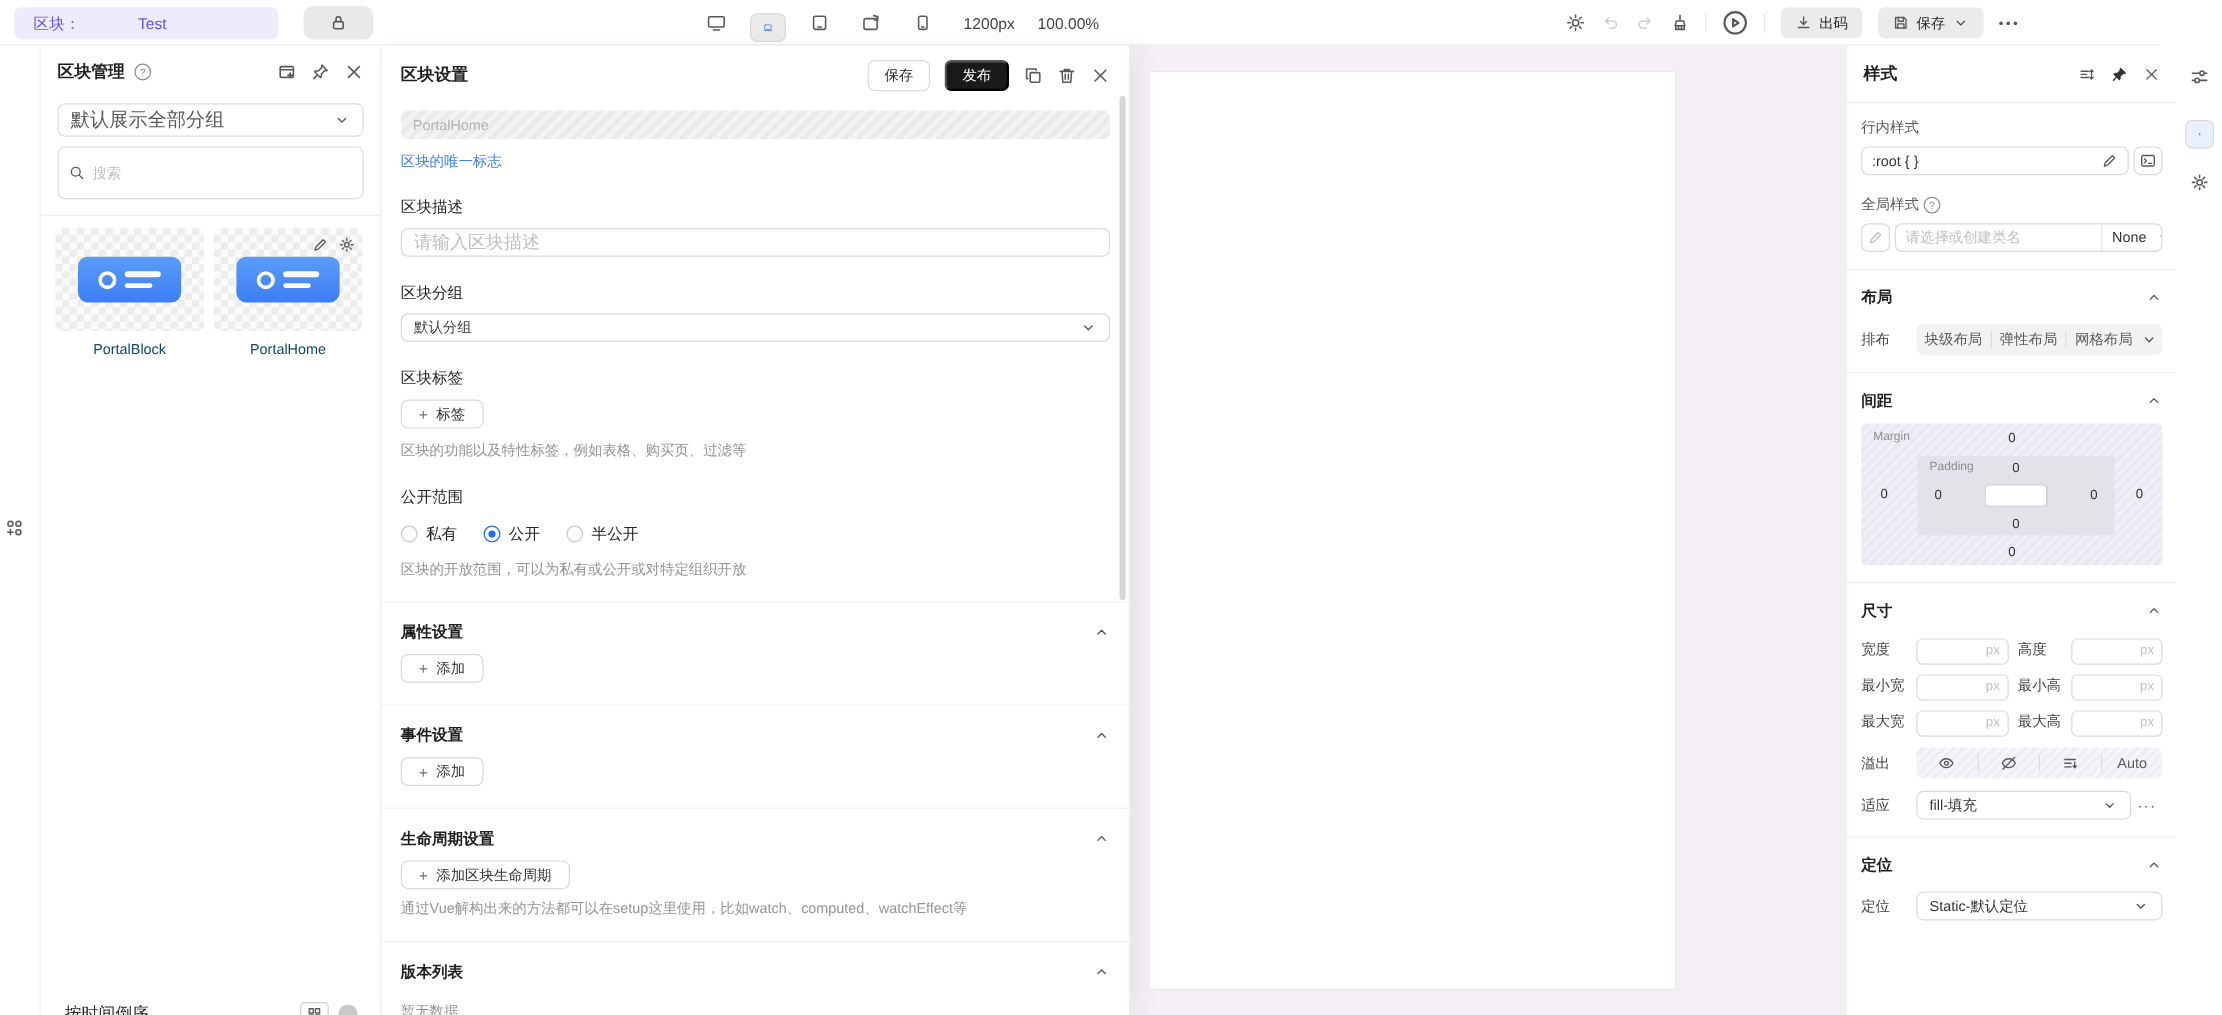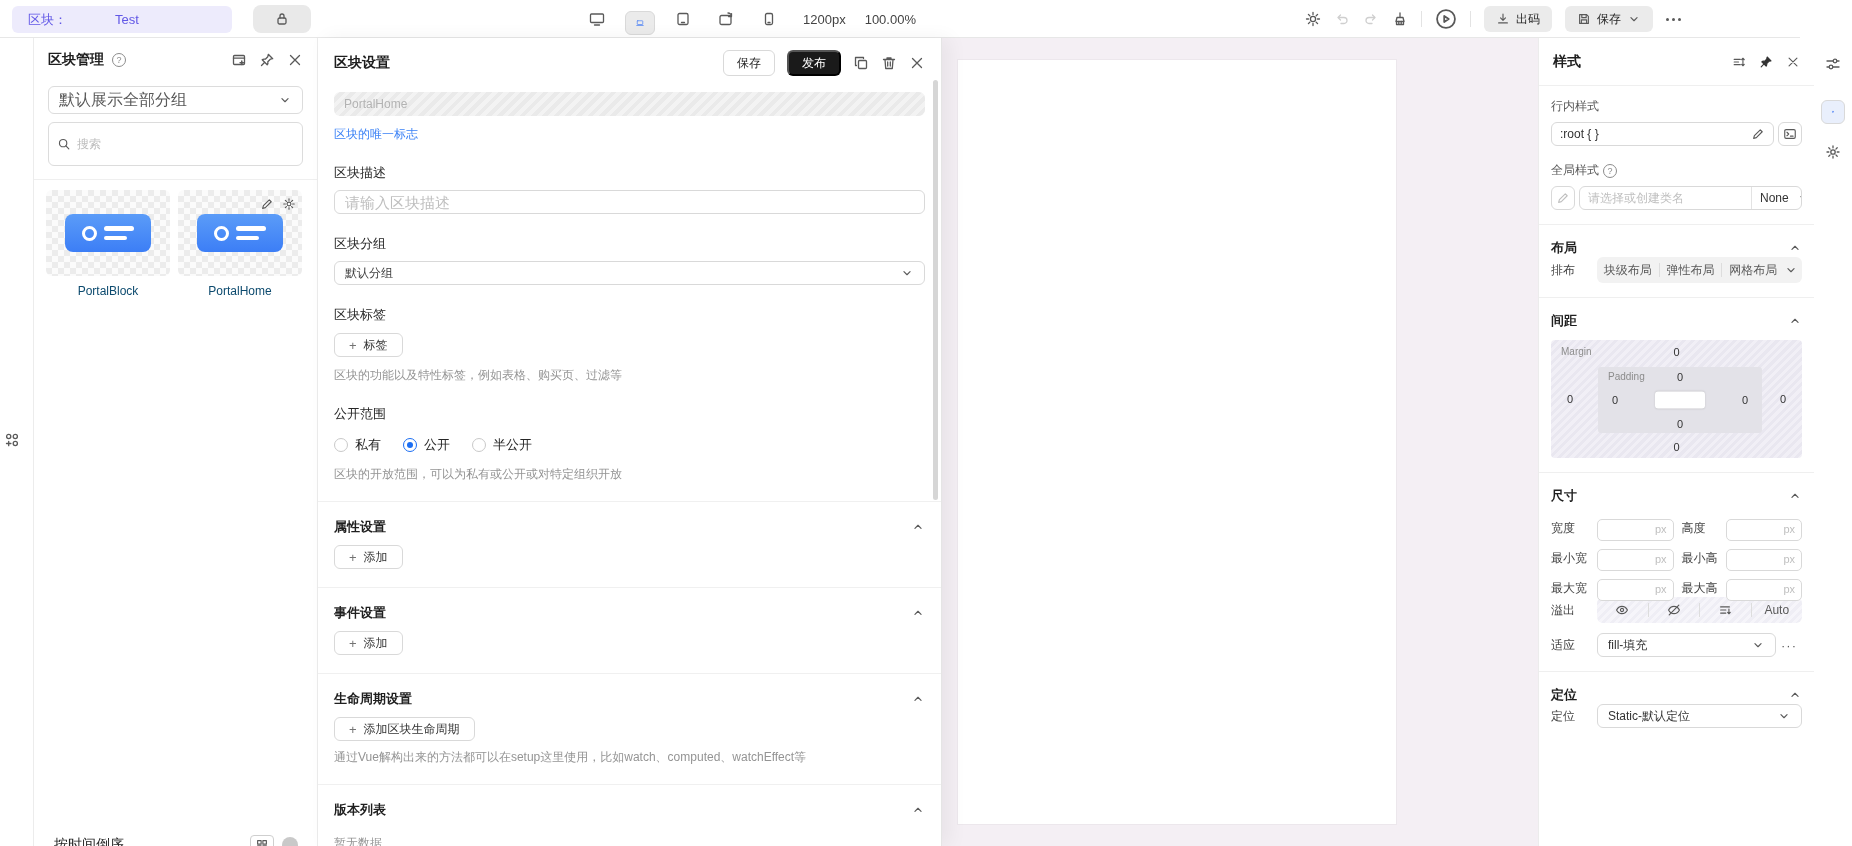--- a/index.html
+++ b/index.html
@@ -108,21 +108,21 @@
   .rp-inp { flex:1; height:24px; border:1px solid #d9d9d9; border-radius:6px; display:flex; align-items:center; padding:0 8px; font-size:12px; color:#333; }
   .sq-btn { width:24px; height:24px; border:1px solid #d9d9d9; border-radius:6px; display:flex; align-items:center; justify-content:center; background:#fff; flex:0 0 auto; }
   .joined { flex:1; height:24px; border:1px solid #d9d9d9; border-radius:6px; display:flex; align-items:center; overflow:hidden; }
   .joined input { border:0; outline:0; flex:1; padding:0 8px; font-size:12px; font-family:inherit; color:#333; background:transparent; }
   .joined input::placeholder { color:#bfbfbf; }
   .joined .none-seg { display:flex; align-items:center; gap:8px; padding:0 8px; border-left:1px solid #e3e3e3; font-size:12px; color:#333; height:100%; }
   .rp-div { height:1px; background:#efefef; margin:14px -12px 0; }
   .rp-sec { display:flex; align-items:center; margin-top:14px; }
   .rp-sec .t { font-size:13px; font-weight:bold; color:#1f1f1f; }
   .rp-sec .chev { margin-left:auto; }
-  .ctl-row { display:flex; align-items:center; }
+  .ctl-row { display:flex; align-items:center; margin-top:13px; }
   .ctl-label { width:46px; font-size:12px; color:#434343; flex:0 0 auto; }
   .segmented { flex:1; height:26px; background:#f2f2f2; border-radius:6px; display:flex; align-items:center; font-size:12px; color:#595959; }
   .segmented .seg { flex:1; text-align:center; white-space:nowrap; }
   .segmented .sdiv { width:1px; height:14px; background:#dddddd; }
   .segmented.hatch { background:repeating-linear-gradient(135deg,#f6f5fa 0 3px,#efeef5 3px 6px); }
   .boxmodel { margin-top:10px; height:118px; background:repeating-linear-gradient(135deg,#f1eff6 0 3px,#e9e7f0 3px 6px); border-radius:4px; position:relative; font-size:11px; color:#333; }
   .bm-lab { position:absolute; font-size:10px; color:#8c8c8c; }
   .bm-val { position:absolute; color:#333; font-size:11px; }
   .padbox { position:absolute; left:47px; right:40px; top:27px; bottom:25px; background:#e3e2e8; border-radius:3px; }
   .bm-center { position:absolute; left:50%; top:50%; transform:translate(-50%,-50%); width:50px; height:17px; background:#fff; border-radius:3px; box-shadow:0 0 2px rgba(0,0,0,0.15); }

